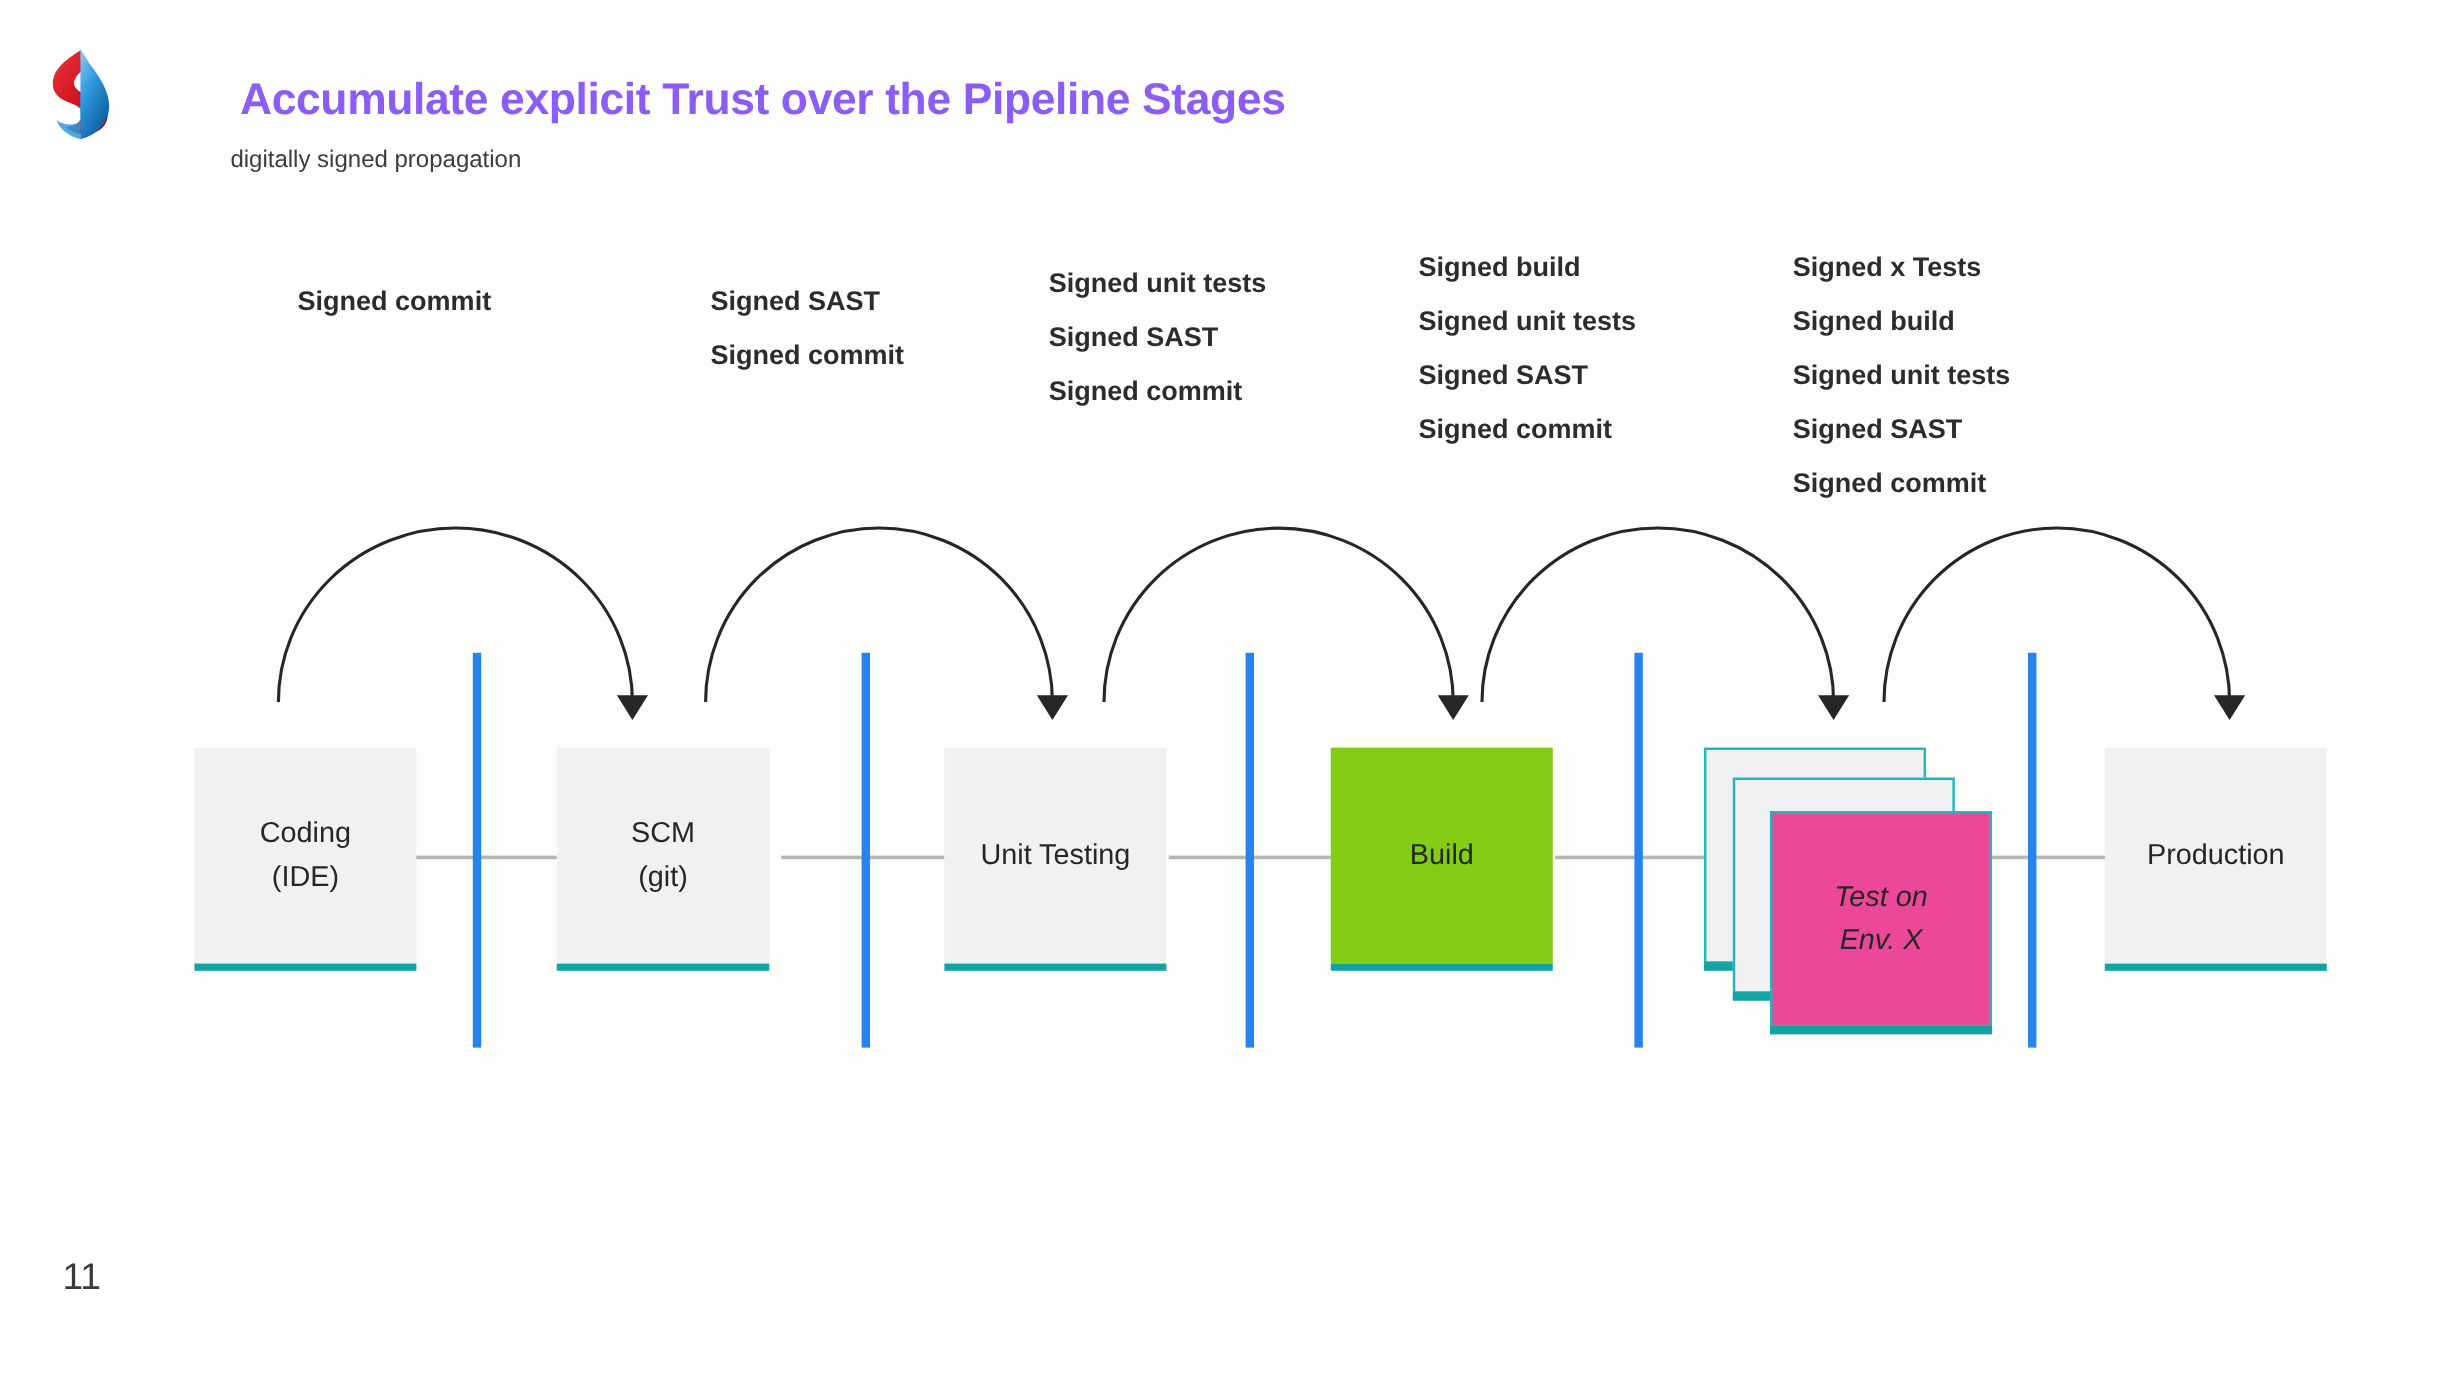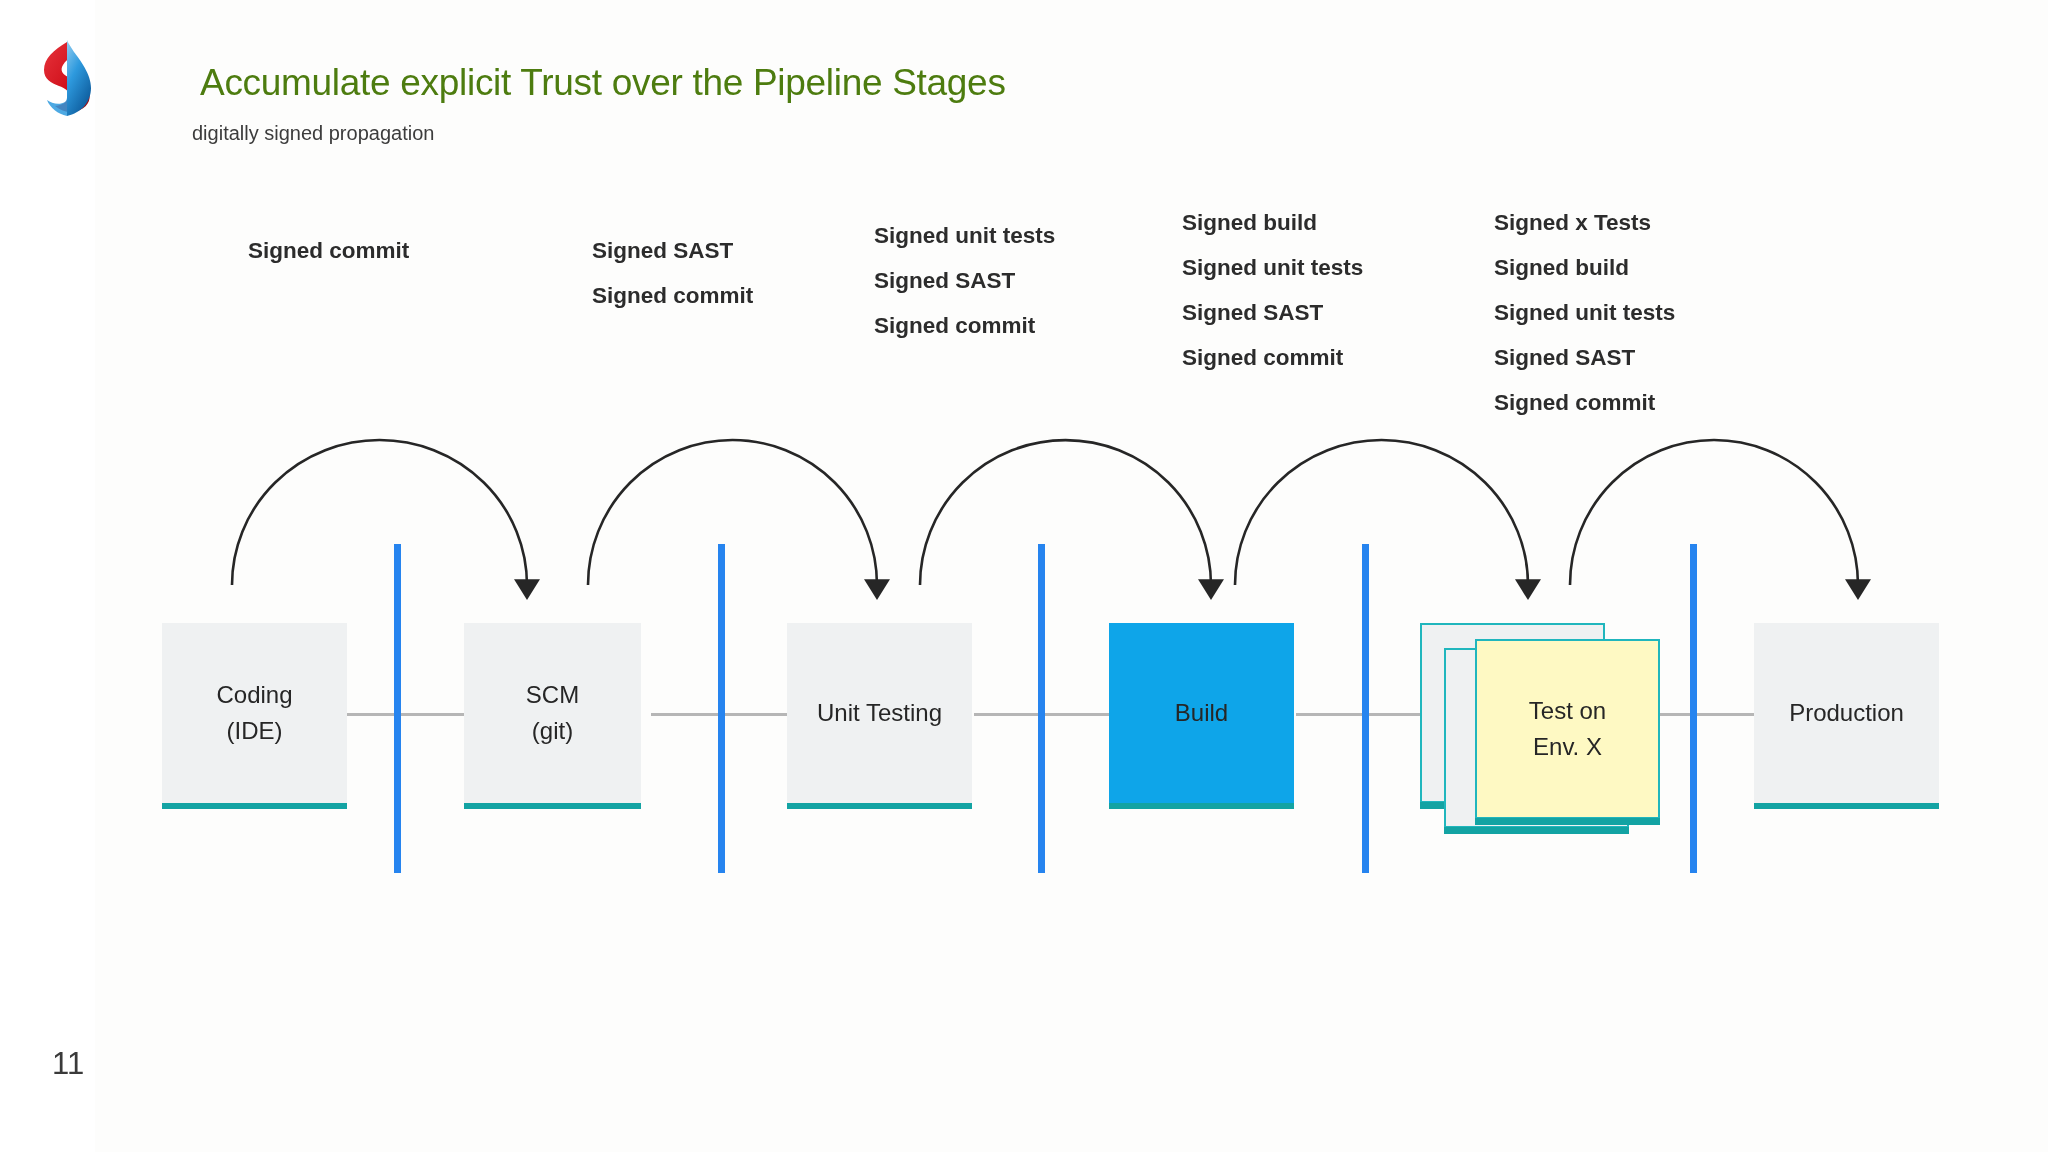--- a/index.html
+++ b/index.html
@@ -36,22 +36,22 @@
     width: 62px;
     height: 84px;
   }
 
   
   .title {
     position: absolute;
     left: 200px;
     top: 62px;
     font-size: 37px;
-    font-weight: normal;
-    color: #4d7c0f;
+    font-weight: bold;
+    color: #8b5cf6;
     letter-spacing: -0.3px;
     white-space: nowrap;
   }
   .subtitle {
     position: absolute;
     left: 192px;
     top: 122px;
     font-size: 20px;
     font-weight: normal;
     color: #3c3c3c;
@@ -239,42 +239,42 @@
           <div>(git)</div>
         </div>
         <div class="stage-underline" style="background: rgb(19, 163, 163);"></div>
       </div>
       <div class="stage" style="left: 787px; top: 623px; width: 185px; height: 180px; background: rgb(239, 241, 242);">
         <div class="stage-label">
           <div>Unit Testing</div>
         </div>
         <div class="stage-underline" style="background: rgb(19, 163, 163);"></div>
       </div>
-      <div class="stage" style="left: 1109px; top: 623px; width: 185px; height: 180px; background: #0ea5e9;">
+      <div class="stage" style="left: 1109px; top: 623px; width: 185px; height: 180px; background: #84cc16;">
         <div class="stage-label">
           <div>Build</div>
         </div>
         <div class="stage-underline" style="background: rgb(19, 163, 163);"></div>
       </div>
       <div class="stage" style="left: 1754px; top: 623px; width: 185px; height: 180px; background: rgb(239, 241, 242); padding-left: 12px;">
         <div class="stage-label">
           <div>Production</div>
         </div>
         <div class="stage-underline" style="background: rgb(19, 163, 163);"></div>
       </div>
     </div>
 
   <div id="env-host">
       <div class="env-card" style="left: 1420px; top: 623px; width: 185px; height: 180px; border-color: rgb(32, 182, 189); background: rgb(239, 241, 242); z-index: 10;">
         <div class="env-underline" style="background: rgb(19, 163, 163);"></div>
       </div>
       <div class="env-card" style="left: 1444px; top: 648px; width: 185px; height: 180px; border-color: rgb(32, 182, 189); background: rgb(239, 241, 242); z-index: 11;">
         <div class="env-underline" style="background: rgb(19, 163, 163);"></div>
       </div>
-      <div class="env-card" style="left: 1475px; top: 639px; width: 185px; height: 180px; border-color: rgb(32, 182, 189); background: #fef9c3; z-index: 12;">
+      <div class="env-card" style="left: 1475px; top: 676px; width: 185px; height: 180px; border-color: rgb(32, 182, 189); background: #ec4899; z-index: 12; font-style: italic;">
         <div class="env-underline" style="background: rgb(19, 163, 163);"></div>
         <div class="env-label">
           <div>Test on</div>
           <div>Env. X</div>
         </div>
       </div>
     </div>
 
   <div id="boundaries-host">
       <div class="boundary" style="left: 394px; background: rgb(38, 132, 239); z-index: 40;"></div>

